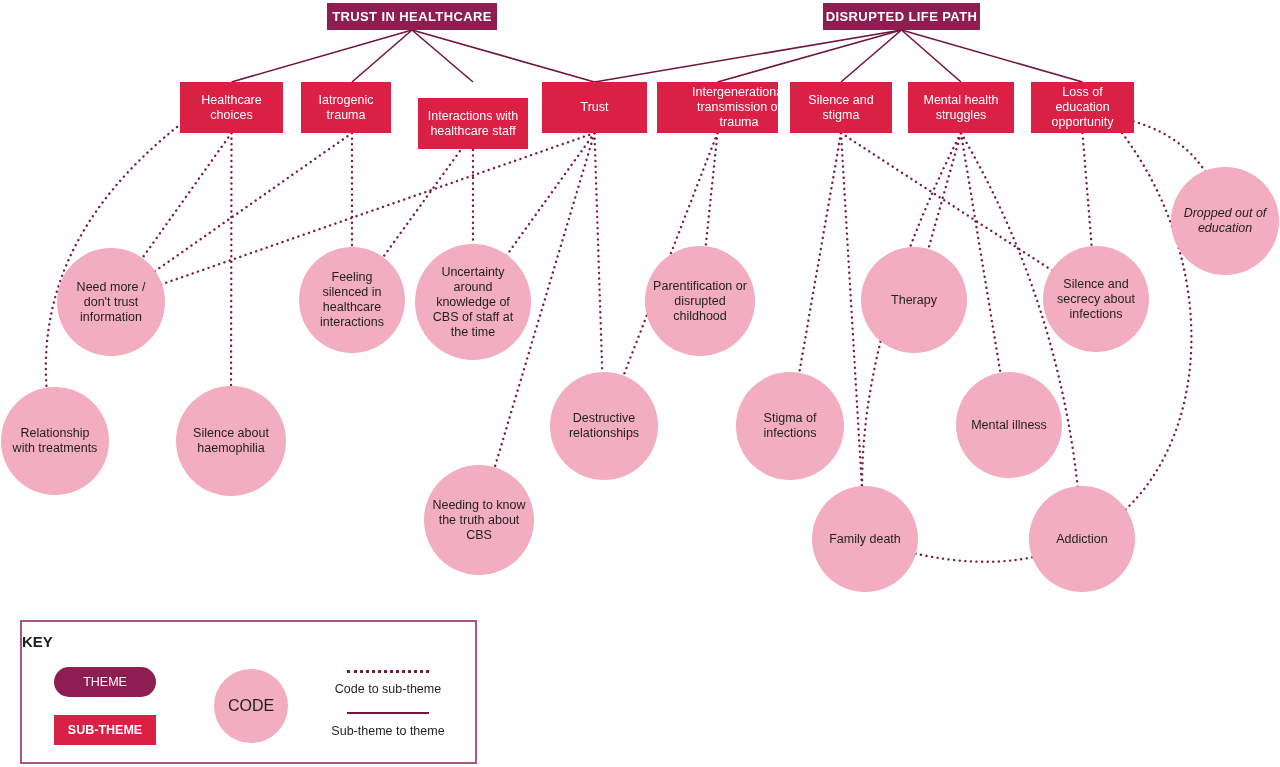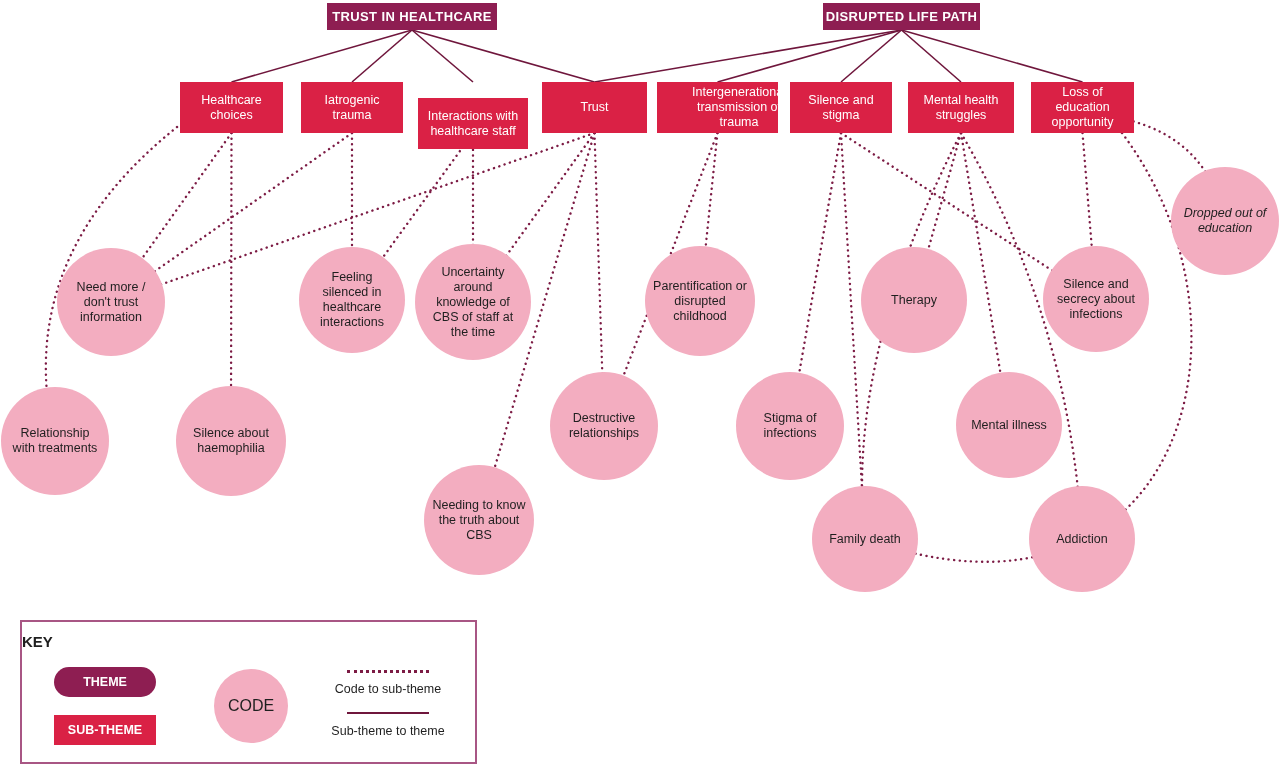--- a/index.html
+++ b/index.html
@@ -11,21 +11,21 @@
   .theme{position:absolute;z-index:2;background:var(--theme);color:#fff;font-weight:bold;font-size:13px;
          letter-spacing:.4px;display:flex;align-items:center;justify-content:center;text-align:center;box-sizing:border-box;}
   .subtheme{position:absolute;z-index:2;background:var(--subtheme);color:#fff;font-size:12.5px;line-height:1.18;
          display:flex;align-items:center;justify-content:center;text-align:center;padding:3px 4px;box-sizing:border-box;}
   .code{position:absolute;z-index:2;background:var(--code);color:var(--code_text);font-size:12.5px;line-height:1.2;
          border-radius:50%;display:flex;align-items:center;justify-content:center;text-align:center;padding:8px;box-sizing:border-box;}
   .key{position:absolute;left:20px;top:620px;width:457px;height:144px;border:2px solid var(--key_border);
          background:#fff;z-index:3;box-sizing:border-box;}
   .key-title{position:absolute;left:0;top:11px;width:100%;font-weight:bold;font-size:15px;color:#1f1f1f;}
   .key-theme{position:absolute;left:32px;top:45px;width:102px;height:30px;border-radius:15px;background:var(--theme);
-         color:#fff;font-weight:bold;font-size:12.5px;display:flex;align-items:center;justify-content:center;}
+         color:#fff;font-weight:normal;font-size:12.5px;display:flex;align-items:center;justify-content:center;}
   .key-subtheme{position:absolute;left:32px;top:93px;width:102px;height:30px;background:var(--subtheme);
          color:#fff;font-weight:bold;font-size:12.5px;display:flex;align-items:center;justify-content:center;}
   .key-code{position:absolute;left:192px;top:47px;width:74px;height:74px;border-radius:50%;background:var(--code);
          color:var(--code_text);font-size:16px;display:flex;align-items:center;justify-content:center;}
   .key-dotted-line{position:absolute;left:325px;top:48px;width:82px;height:0;border-top:3px dotted var(--edge_dot);}
   .key-dotted-label{position:absolute;left:282px;top:60px;width:168px;text-align:center;font-size:12.5px;color:#1f1f1f;}
   .key-solid-line{position:absolute;left:325px;top:90px;width:82px;height:0;border-top:2px solid var(--edge);}
   .key-solid-label{position:absolute;left:282px;top:102px;width:168px;text-align:center;font-size:12.5px;color:#1f1f1f;}
 </style>
 </head>
@@ -63,21 +63,21 @@
       <path d="M961,133 Q845,360 865,539" class="dotted"></path>
       <path d="M961,133 Q1070,320 1082,539" class="dotted"></path>
       <path d="M1082.5,133 L1096,299" class="dotted"></path>
       <path d="M1128,120 Q1208,140 1225,221" class="dotted"></path>
       <path d="M1122,133 C1270,330 1180,650 865,539" class="dotted"></path>
     </svg>
   <div id="nodes">
       <div class="theme" style="left: 327px; top: 3px; width: 170px; height: 27px;">TRUST IN HEALTHCARE</div>
       <div class="theme" style="left: 823px; top: 3px; width: 157px; height: 27px;">DISRUPTED LIFE PATH</div>
       <div class="subtheme" style="left: 180px; top: 82px; width: 103px; height: 51px;">Healthcare choices</div>
-      <div class="subtheme" style="left: 301px; top: 82px; width: 102px; height: 51px;">Iatrogenic trauma</div>
+      <div class="subtheme" style="left: 301px; top: 82px; width: 90px; height: 51px;">Iatrogenic trauma</div>
       <div class="subtheme" style="left: 418px; top: 82px; width: 110px; height: 51px; margin-top: 16px;">Interactions with healthcare staff</div>
       <div class="subtheme" style="left: 542px; top: 82px; width: 105px; height: 51px;">Trust</div>
       <div class="subtheme" style="left: 657px; top: 82px; width: 121px; height: 51px; padding-left: 47px;">Intergenerational transmission of trauma</div>
       <div class="subtheme" style="left: 790px; top: 82px; width: 102px; height: 51px;">Silence and stigma</div>
       <div class="subtheme" style="left: 908px; top: 82px; width: 106px; height: 51px;">Mental health struggles</div>
       <div class="subtheme" style="left: 1031px; top: 82px; width: 103px; height: 51px;">Loss of education opportunity</div>
       <div class="code" style="left: 57px; top: 248px; width: 108px; height: 108px;">Need more / don't trust information</div>
       <div class="code" style="left: 299px; top: 247px; width: 106px; height: 106px;">Feeling silenced in healthcare interactions</div>
       <div class="code" style="left: 415px; top: 244px; width: 116px; height: 116px;">Uncertainty around knowledge of CBS of staff at the time</div>
       <div class="code" style="left: 645px; top: 246px; width: 110px; height: 110px;">Parentification or disrupted childhood</div>

